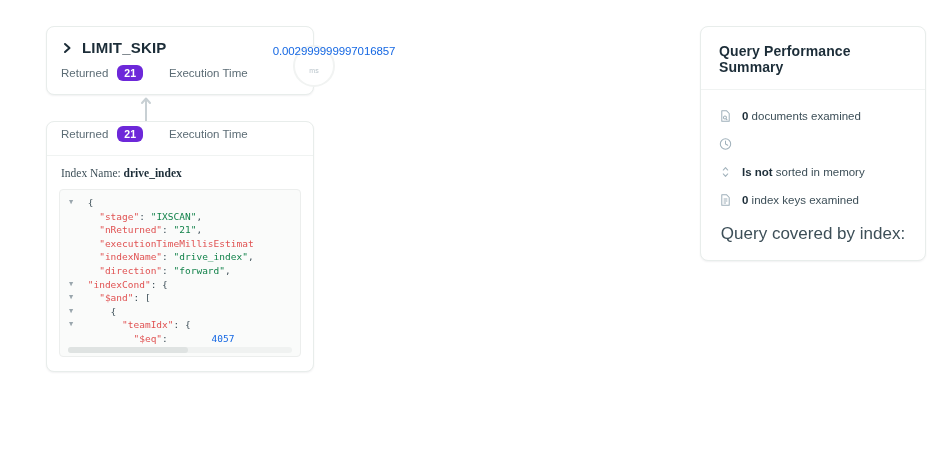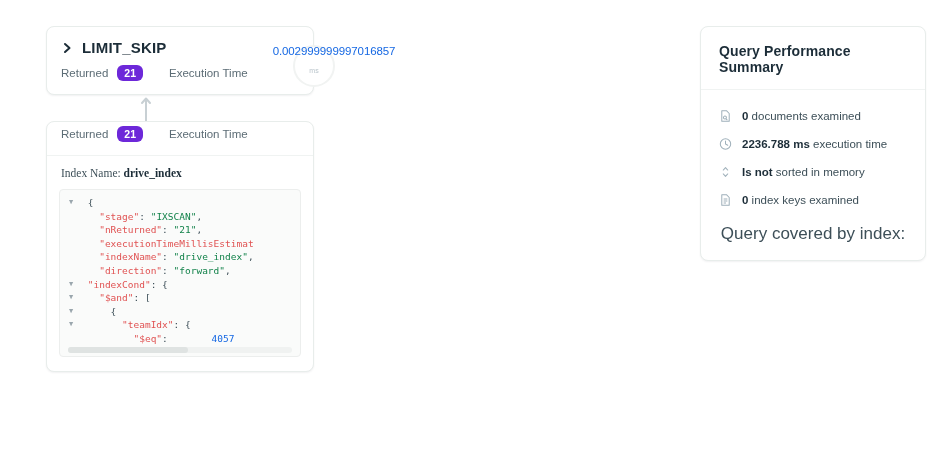--- a/index.html
+++ b/index.html
@@ -345,21 +345,20 @@
         </span>
         <span><b>0</b> documents examined</span>
       </div>
       <div class="summary-row">
         <span class="sicon">
           <svg width="13" height="14" viewBox="0 0 14 15" fill="none" stroke="currentColor" stroke-width="1.1" stroke-linecap="round">
             <circle cx="7" cy="7.5" r="5.6"></circle>
             <polyline points="7,4.2 7,7.5 9.4,8.9"></polyline>
           </svg>
         </span>
-        <span><b>2236.788 ms</b> execution time</span>
       </div>
       <div class="summary-row">
         <span class="sicon">
           <svg width="13" height="14" viewBox="0 0 14 15" fill="none" stroke="currentColor" stroke-width="1.1" stroke-linecap="round" stroke-linejoin="round">
             <polyline points="4.6,5.4 7,2.8 9.4,5.4"></polyline>
             <polyline points="4.6,9.6 7,12.2 9.4,9.6"></polyline>
           </svg>
         </span>
         <span><b>Is not</b> sorted in memory</span>
       </div>

